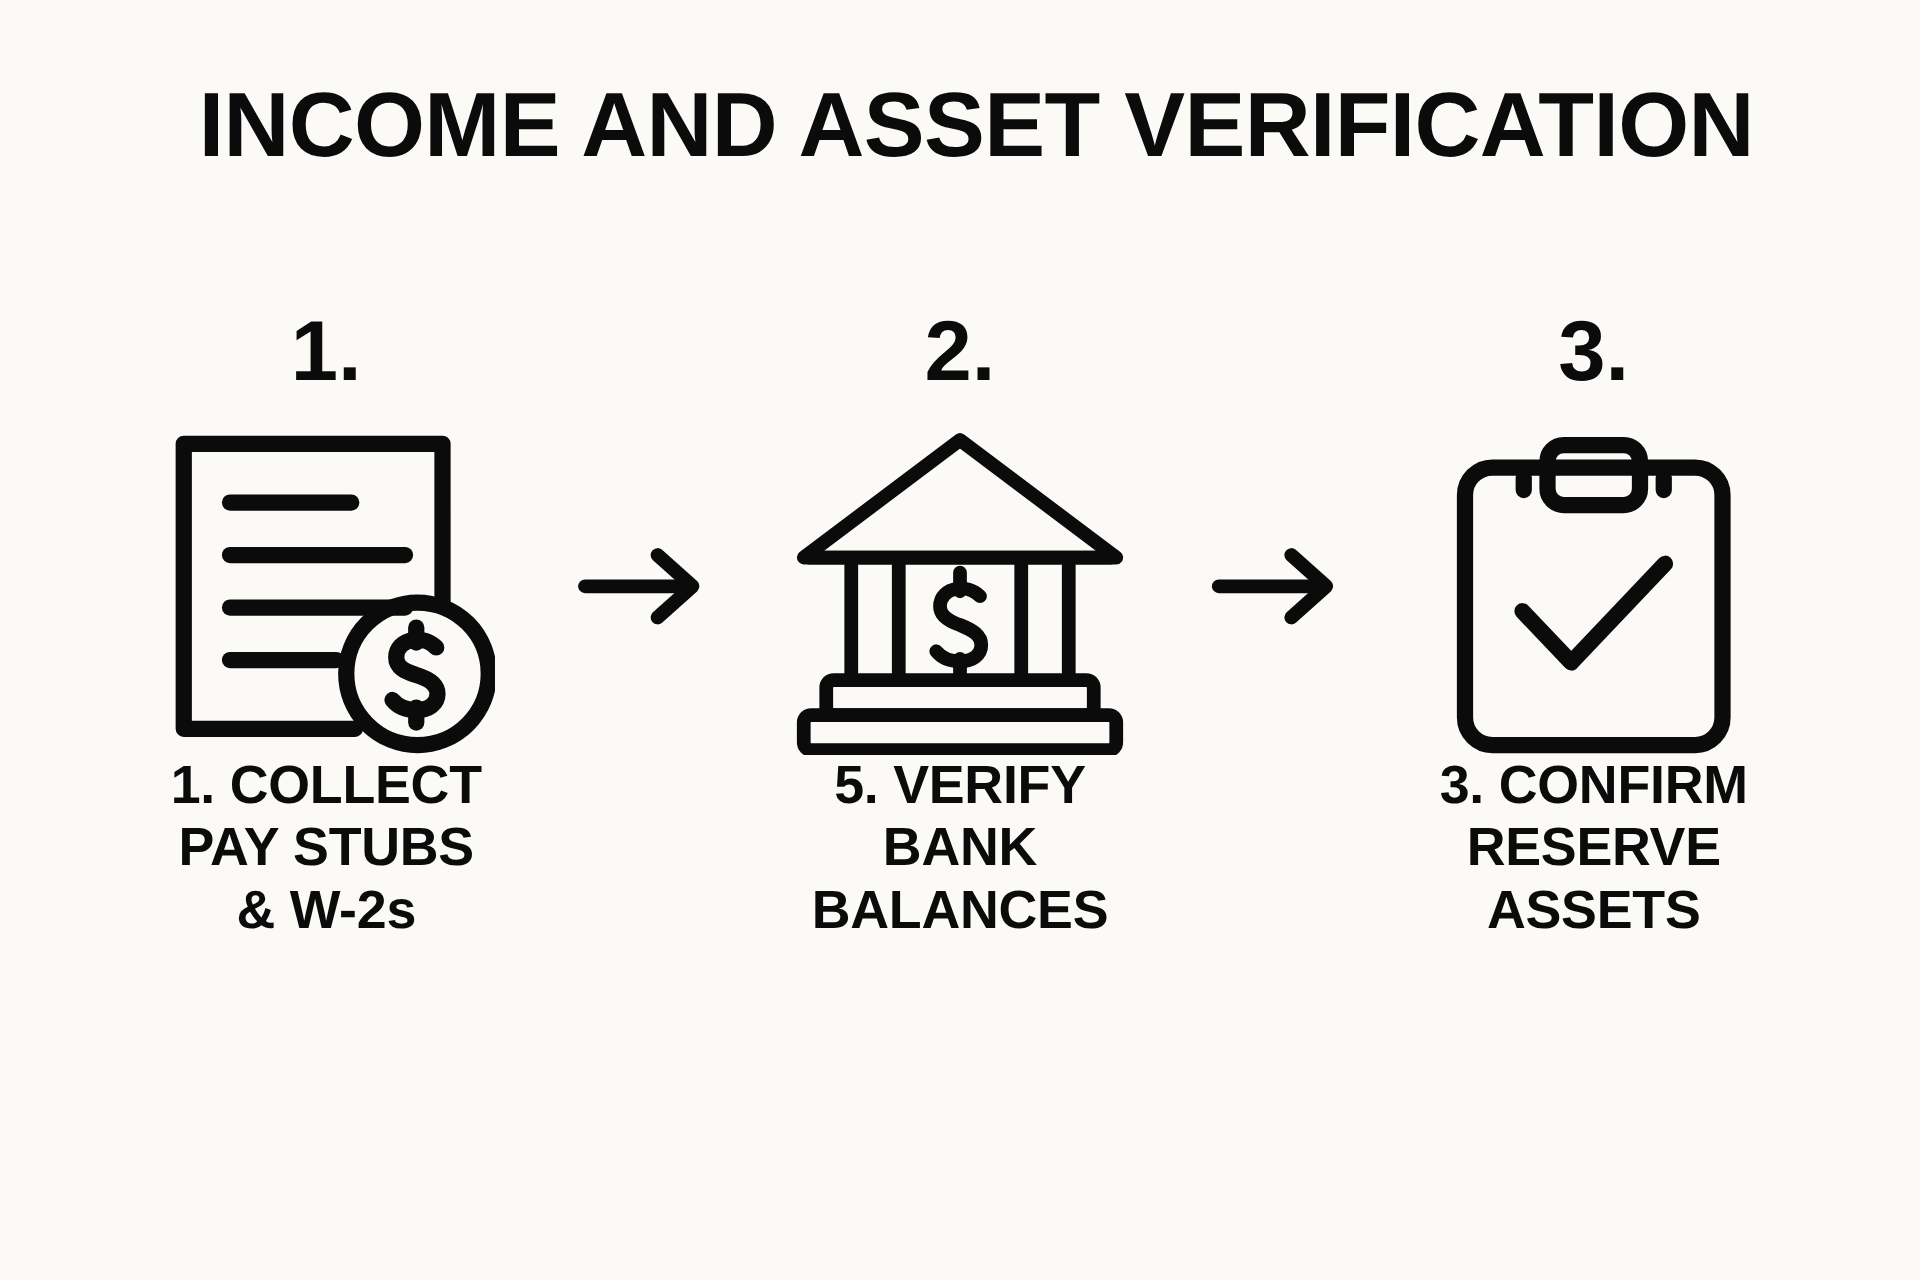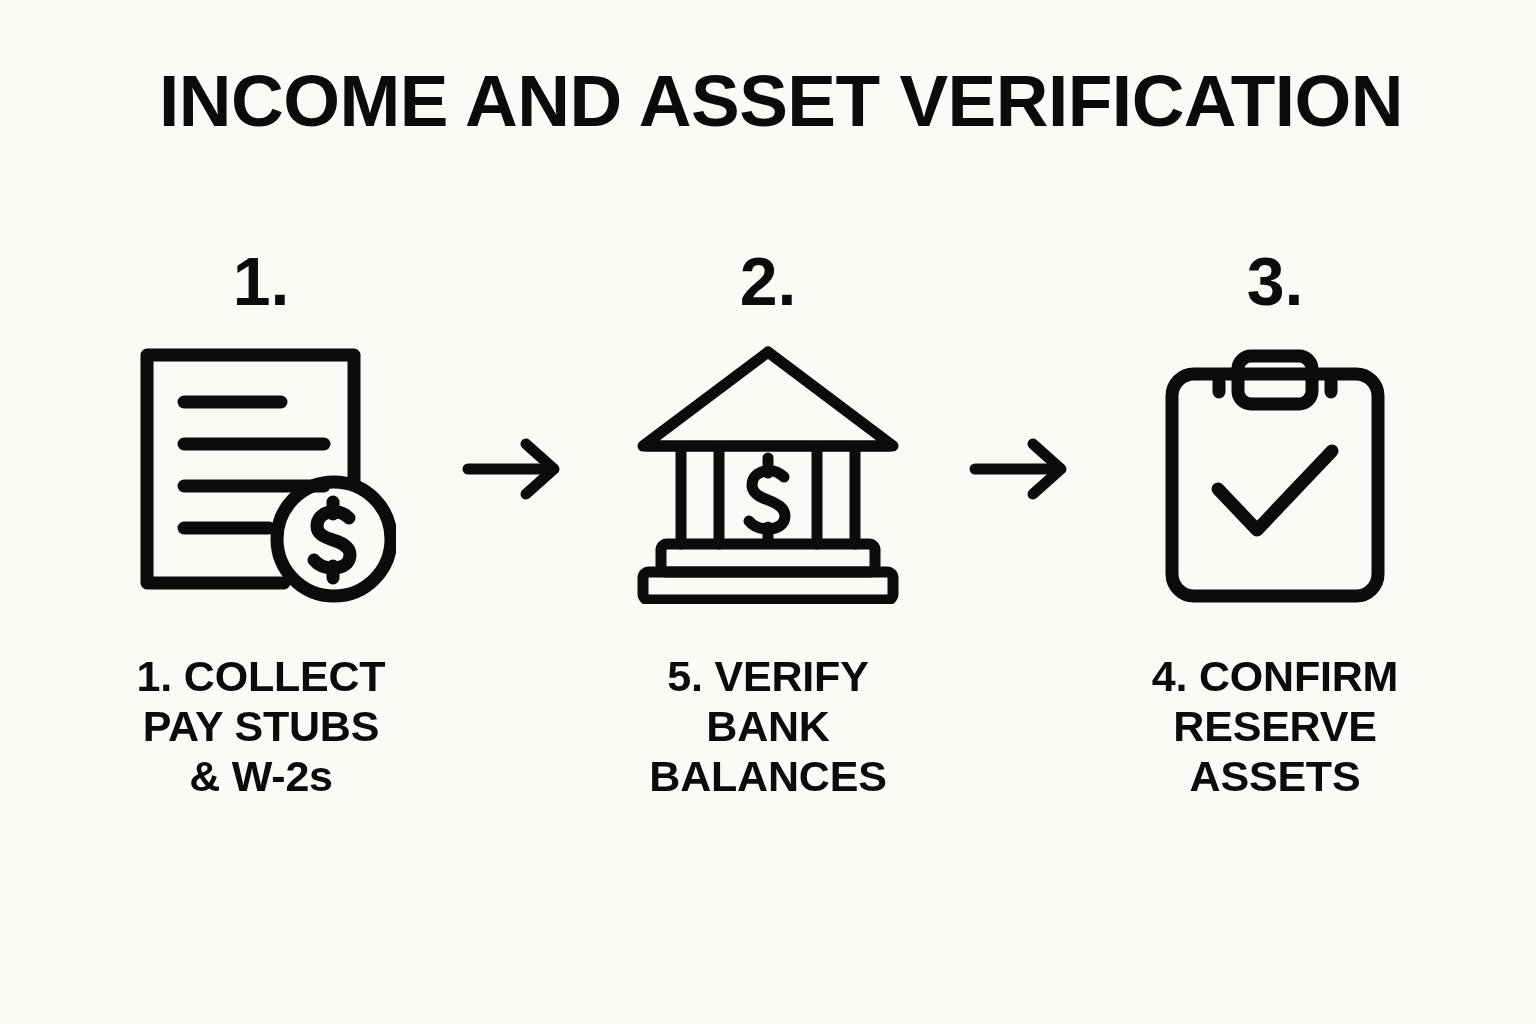--- a/index.html
+++ b/index.html
@@ -72,21 +72,20 @@
     height: 270px;
     width: 270px;
     display: flex;
     align-items: center;
     justify-content: center;
     margin-top: 12px;
   }
   .step-icon svg { display: block; }
 
   .step-label {
-    margin-top: 48px;
     font-size: 43px;
     font-weight: 700;
     line-height: 1.16;
     text-align: center;
     color: #0B0B0B;
     white-space: pre-line;
     letter-spacing: -0.2px;
   }
 
   
@@ -193,19 +192,19 @@
 
           <rect x="98" y="22" width="74" height="48" rx="13"></rect>
 
           <line x1="79" y1="48" x2="79" y2="58"></line>
           <line x1="191" y1="48" x2="191" y2="58"></line>
 
           <polyline points="78,155 117,196 192,117"></polyline>
         </svg>
       </div>
 
-      <div class="step-label">4. CONFIRM
+      <div class="step-label">3. CONFIRM
 RESERVE
 ASSETS</div>
     </div>
 
   </div>
 </div>
 
 </body></html>

